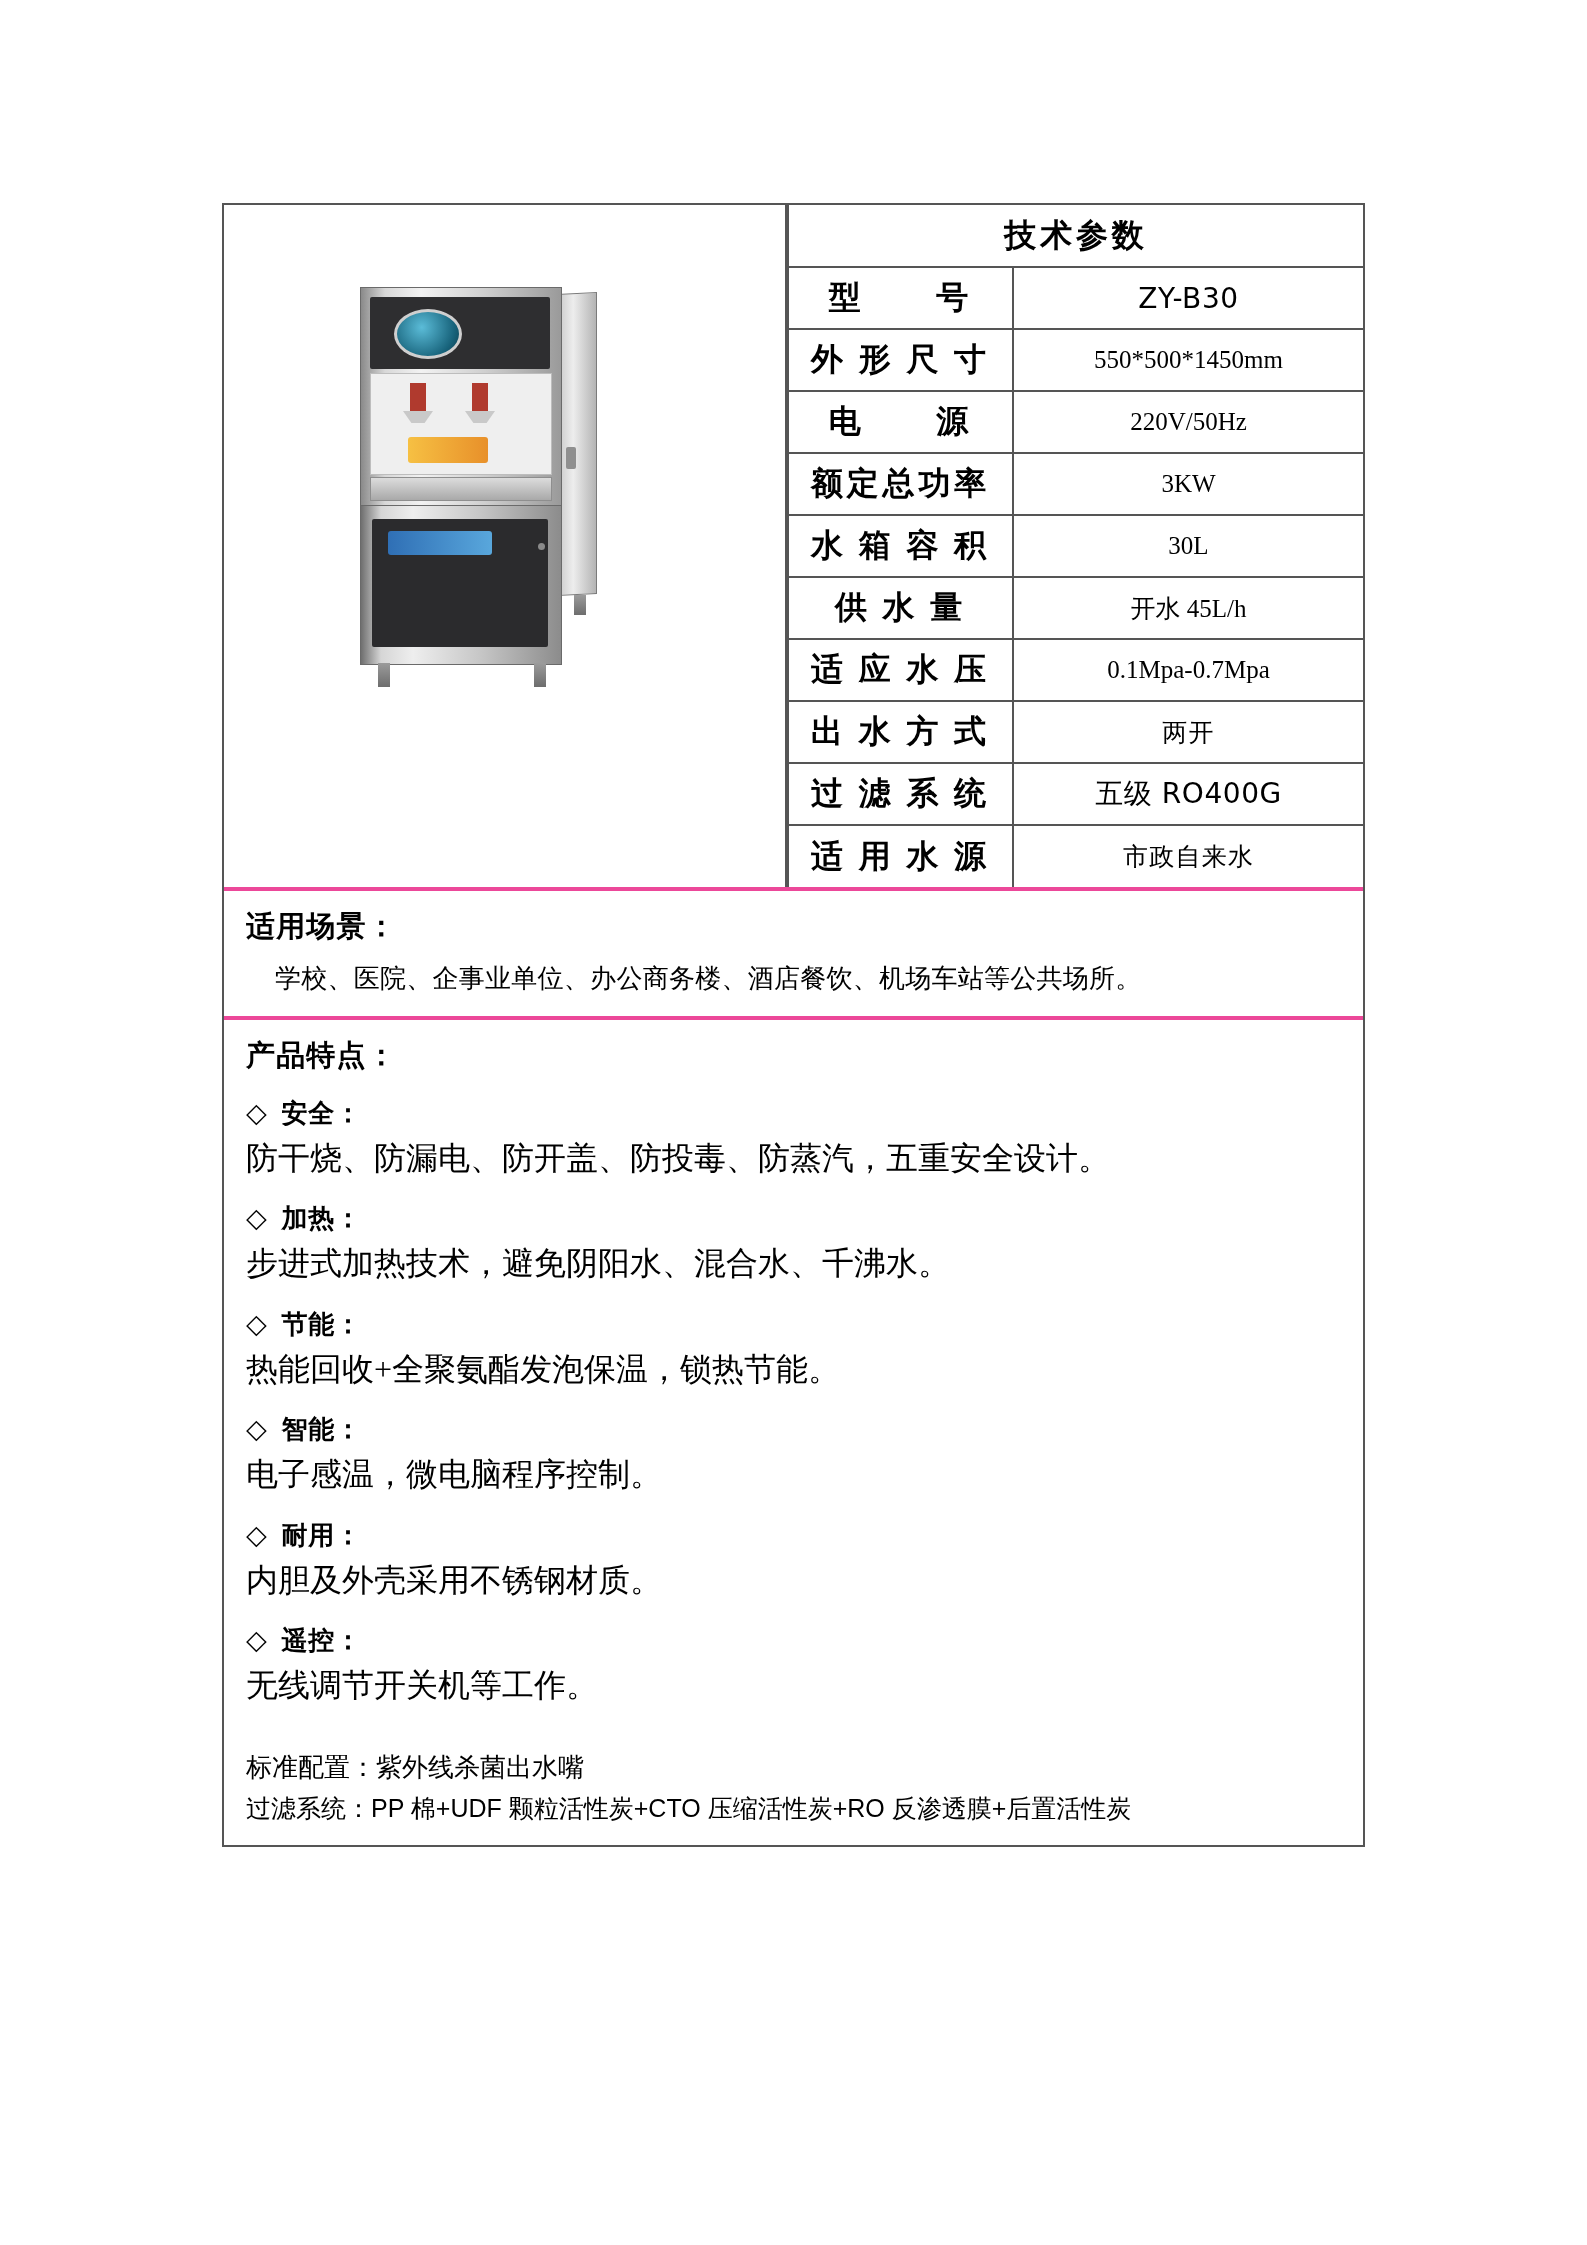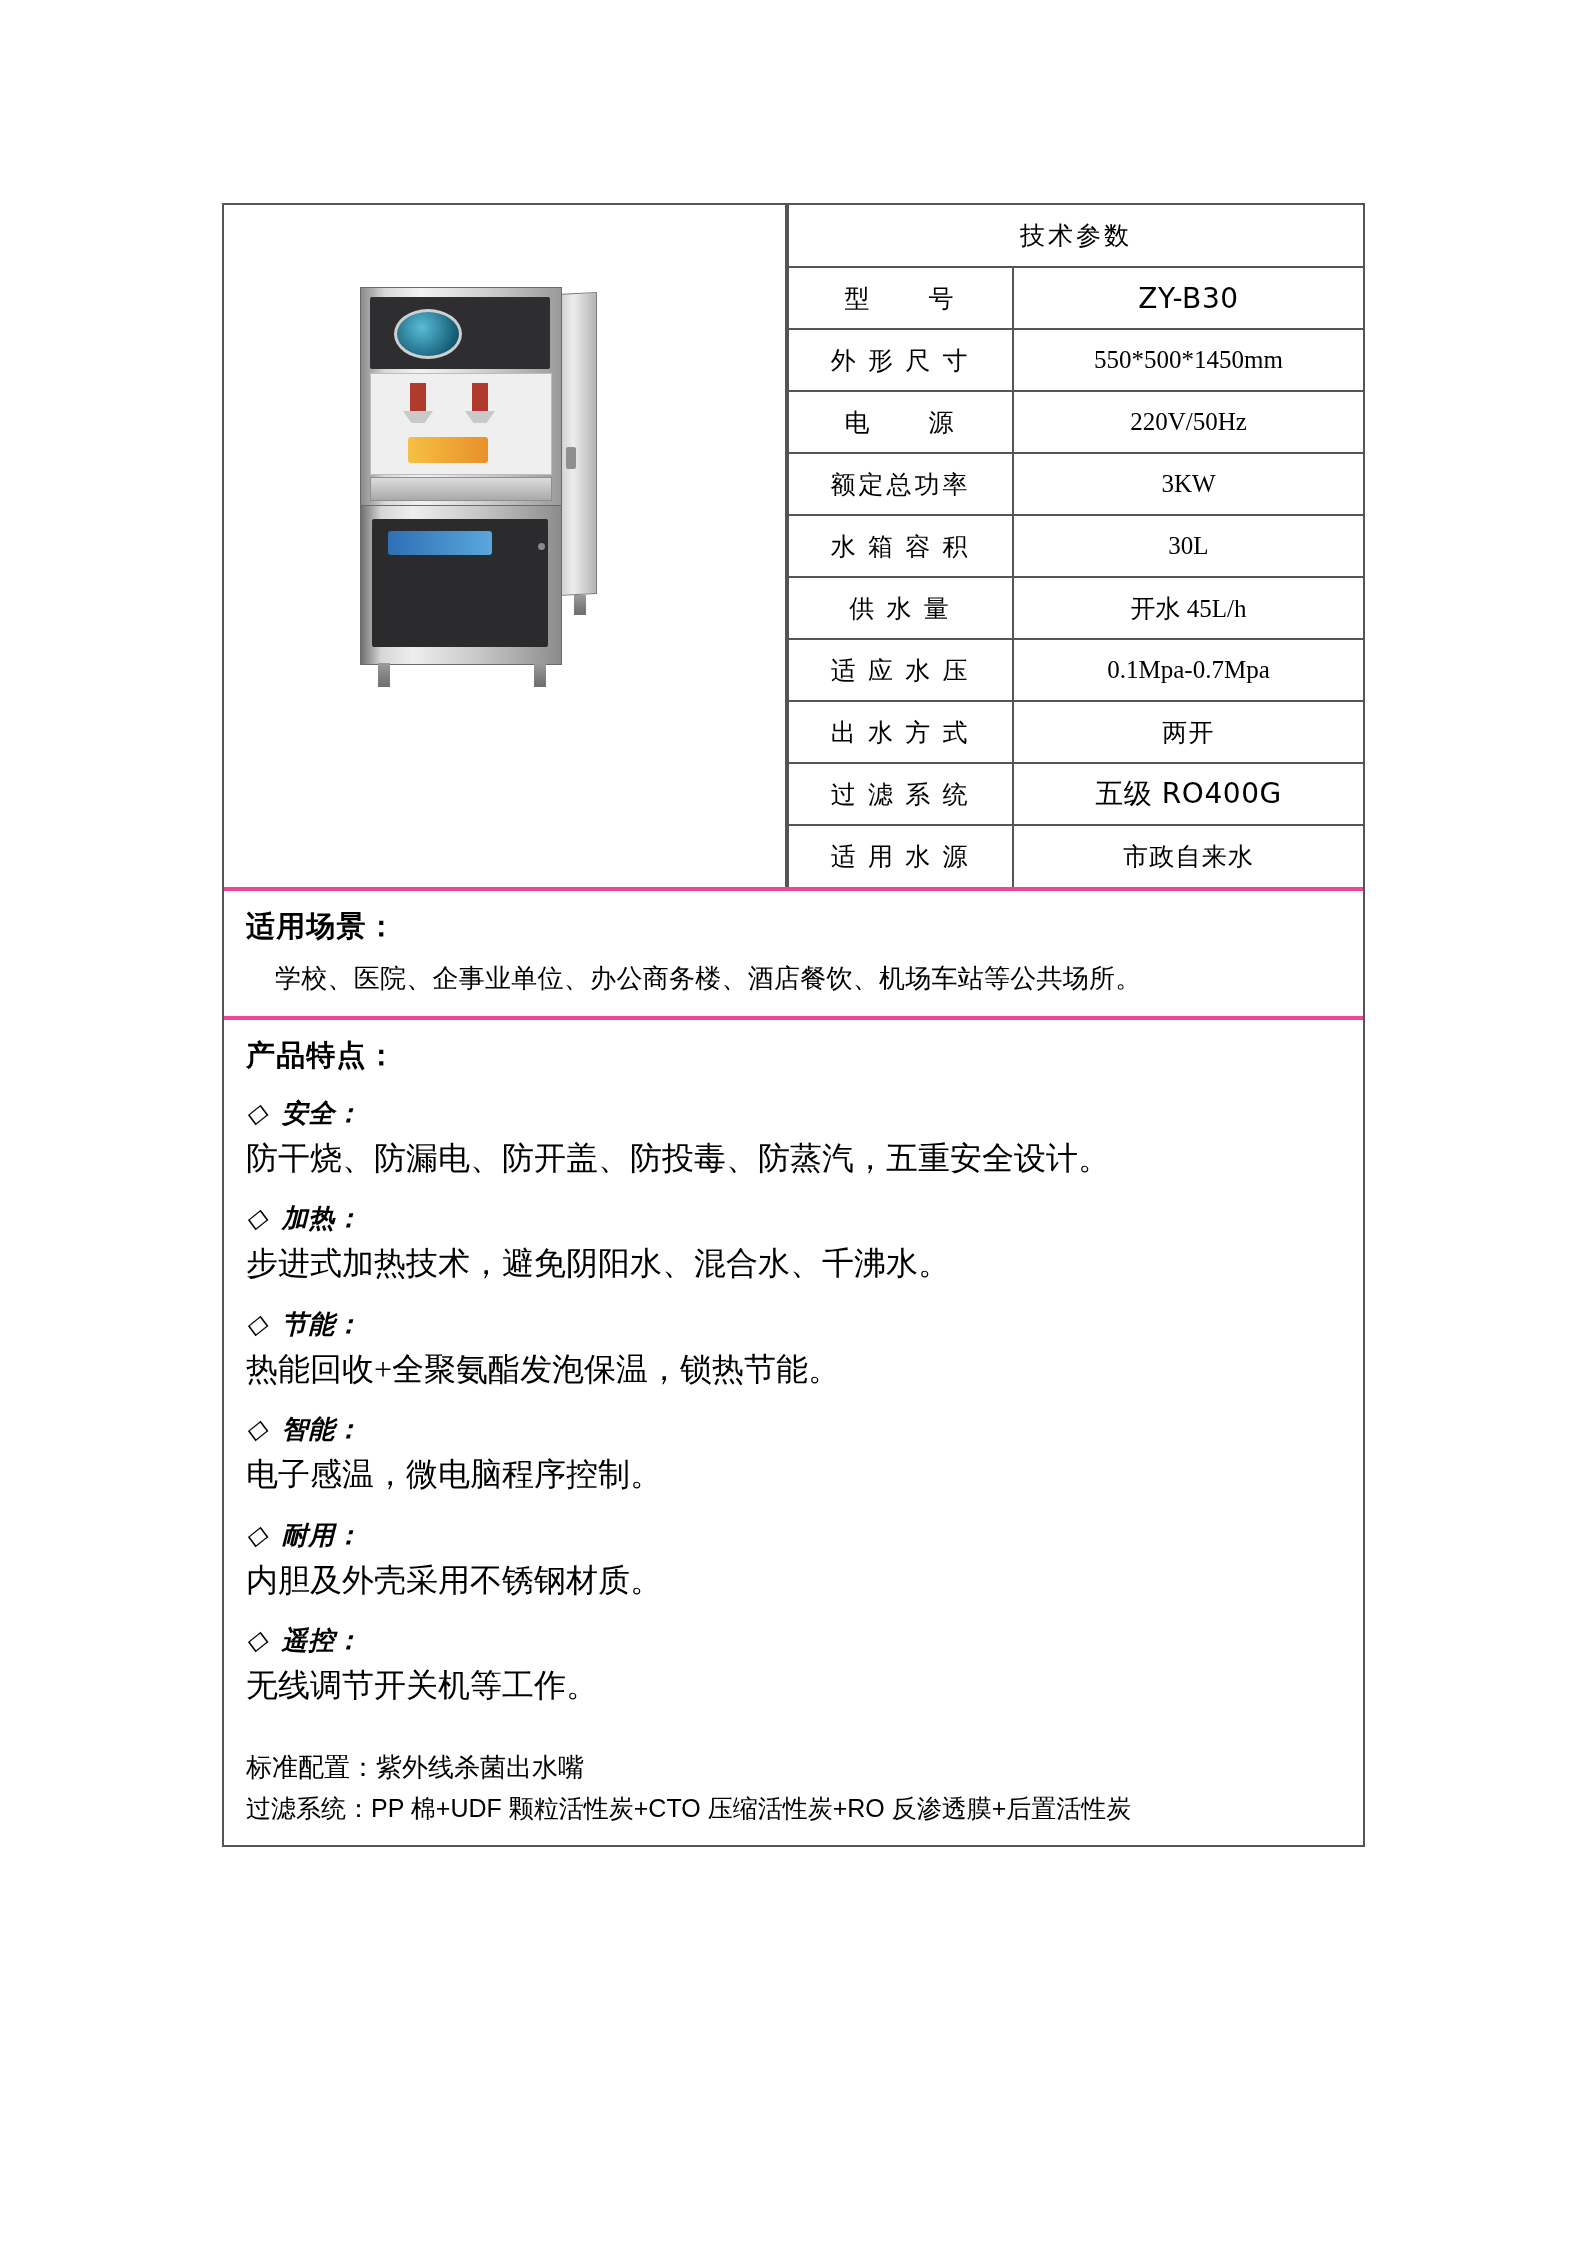--- a/index.html
+++ b/index.html
@@ -50,23 +50,23 @@
   .spec-table td {
     border: 2px solid #555;
     text-align: center;
     vertical-align: middle;
     height: 62px;
     padding: 0 6px;
     box-sizing: border-box;
   }
   .spec-table tr td:first-child {
     width: 225px;
-    font-weight: normal;
+    font-weight: bold;
     letter-spacing: 0.12em;
-    font-size: 25px;
+    font-size: 32px;
   }
   .spec-table .title-row td {
     border-top: none;
     border-right: none;
     font-weight: bold;
     font-size: 26px;
     letter-spacing: 0.06em;
   }
   .spec-table tr td:last-child {
     border-right: none;
@@ -105,21 +105,20 @@
     margin-left: 29px;
   }
   .feat-item {
     margin-top: 2px;
   }
   .feat-title {
     font-size: 26px;
     font-weight: bold;
     margin: 20px 0 4px 0;
     letter-spacing: 0.03em;
-    font-style: italic;
   }
   .feat-title .dia {
     font-weight: normal;
     font-size: 27px;
     margin-right: 14px;
   }
   .feat-text {
     font-size: 32px;
     line-height: 1.45;
     margin-bottom: 2px;

